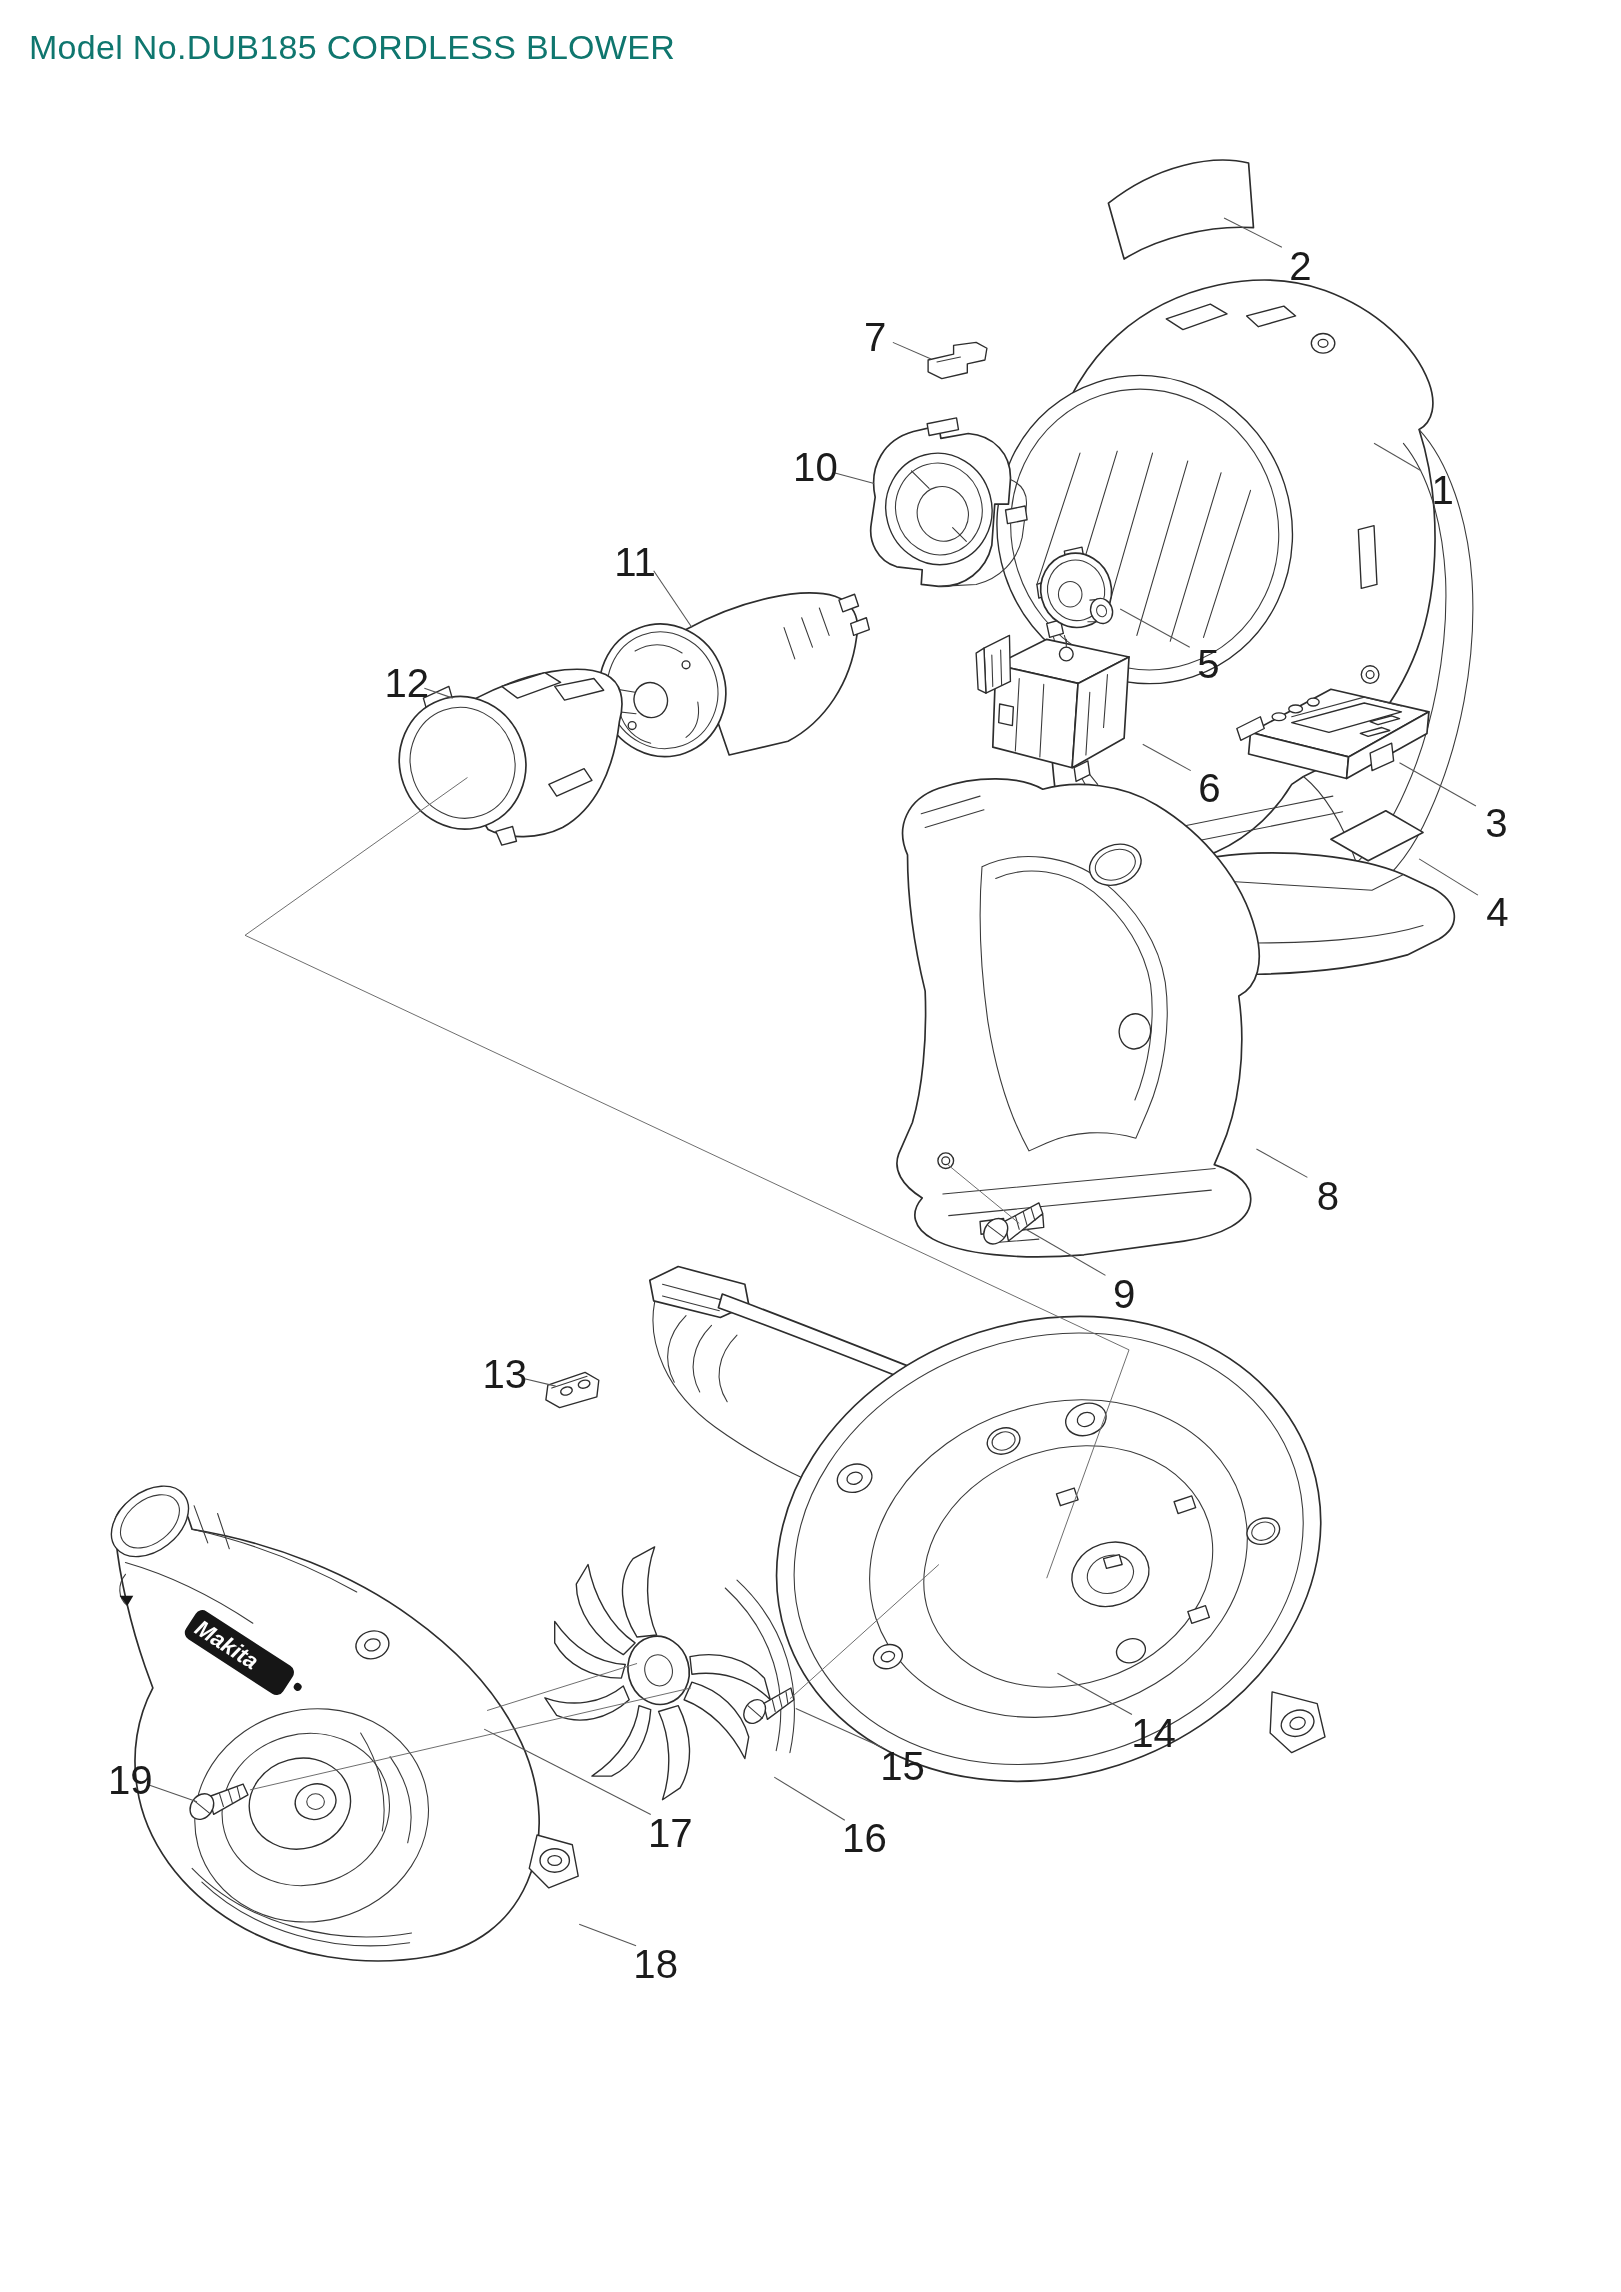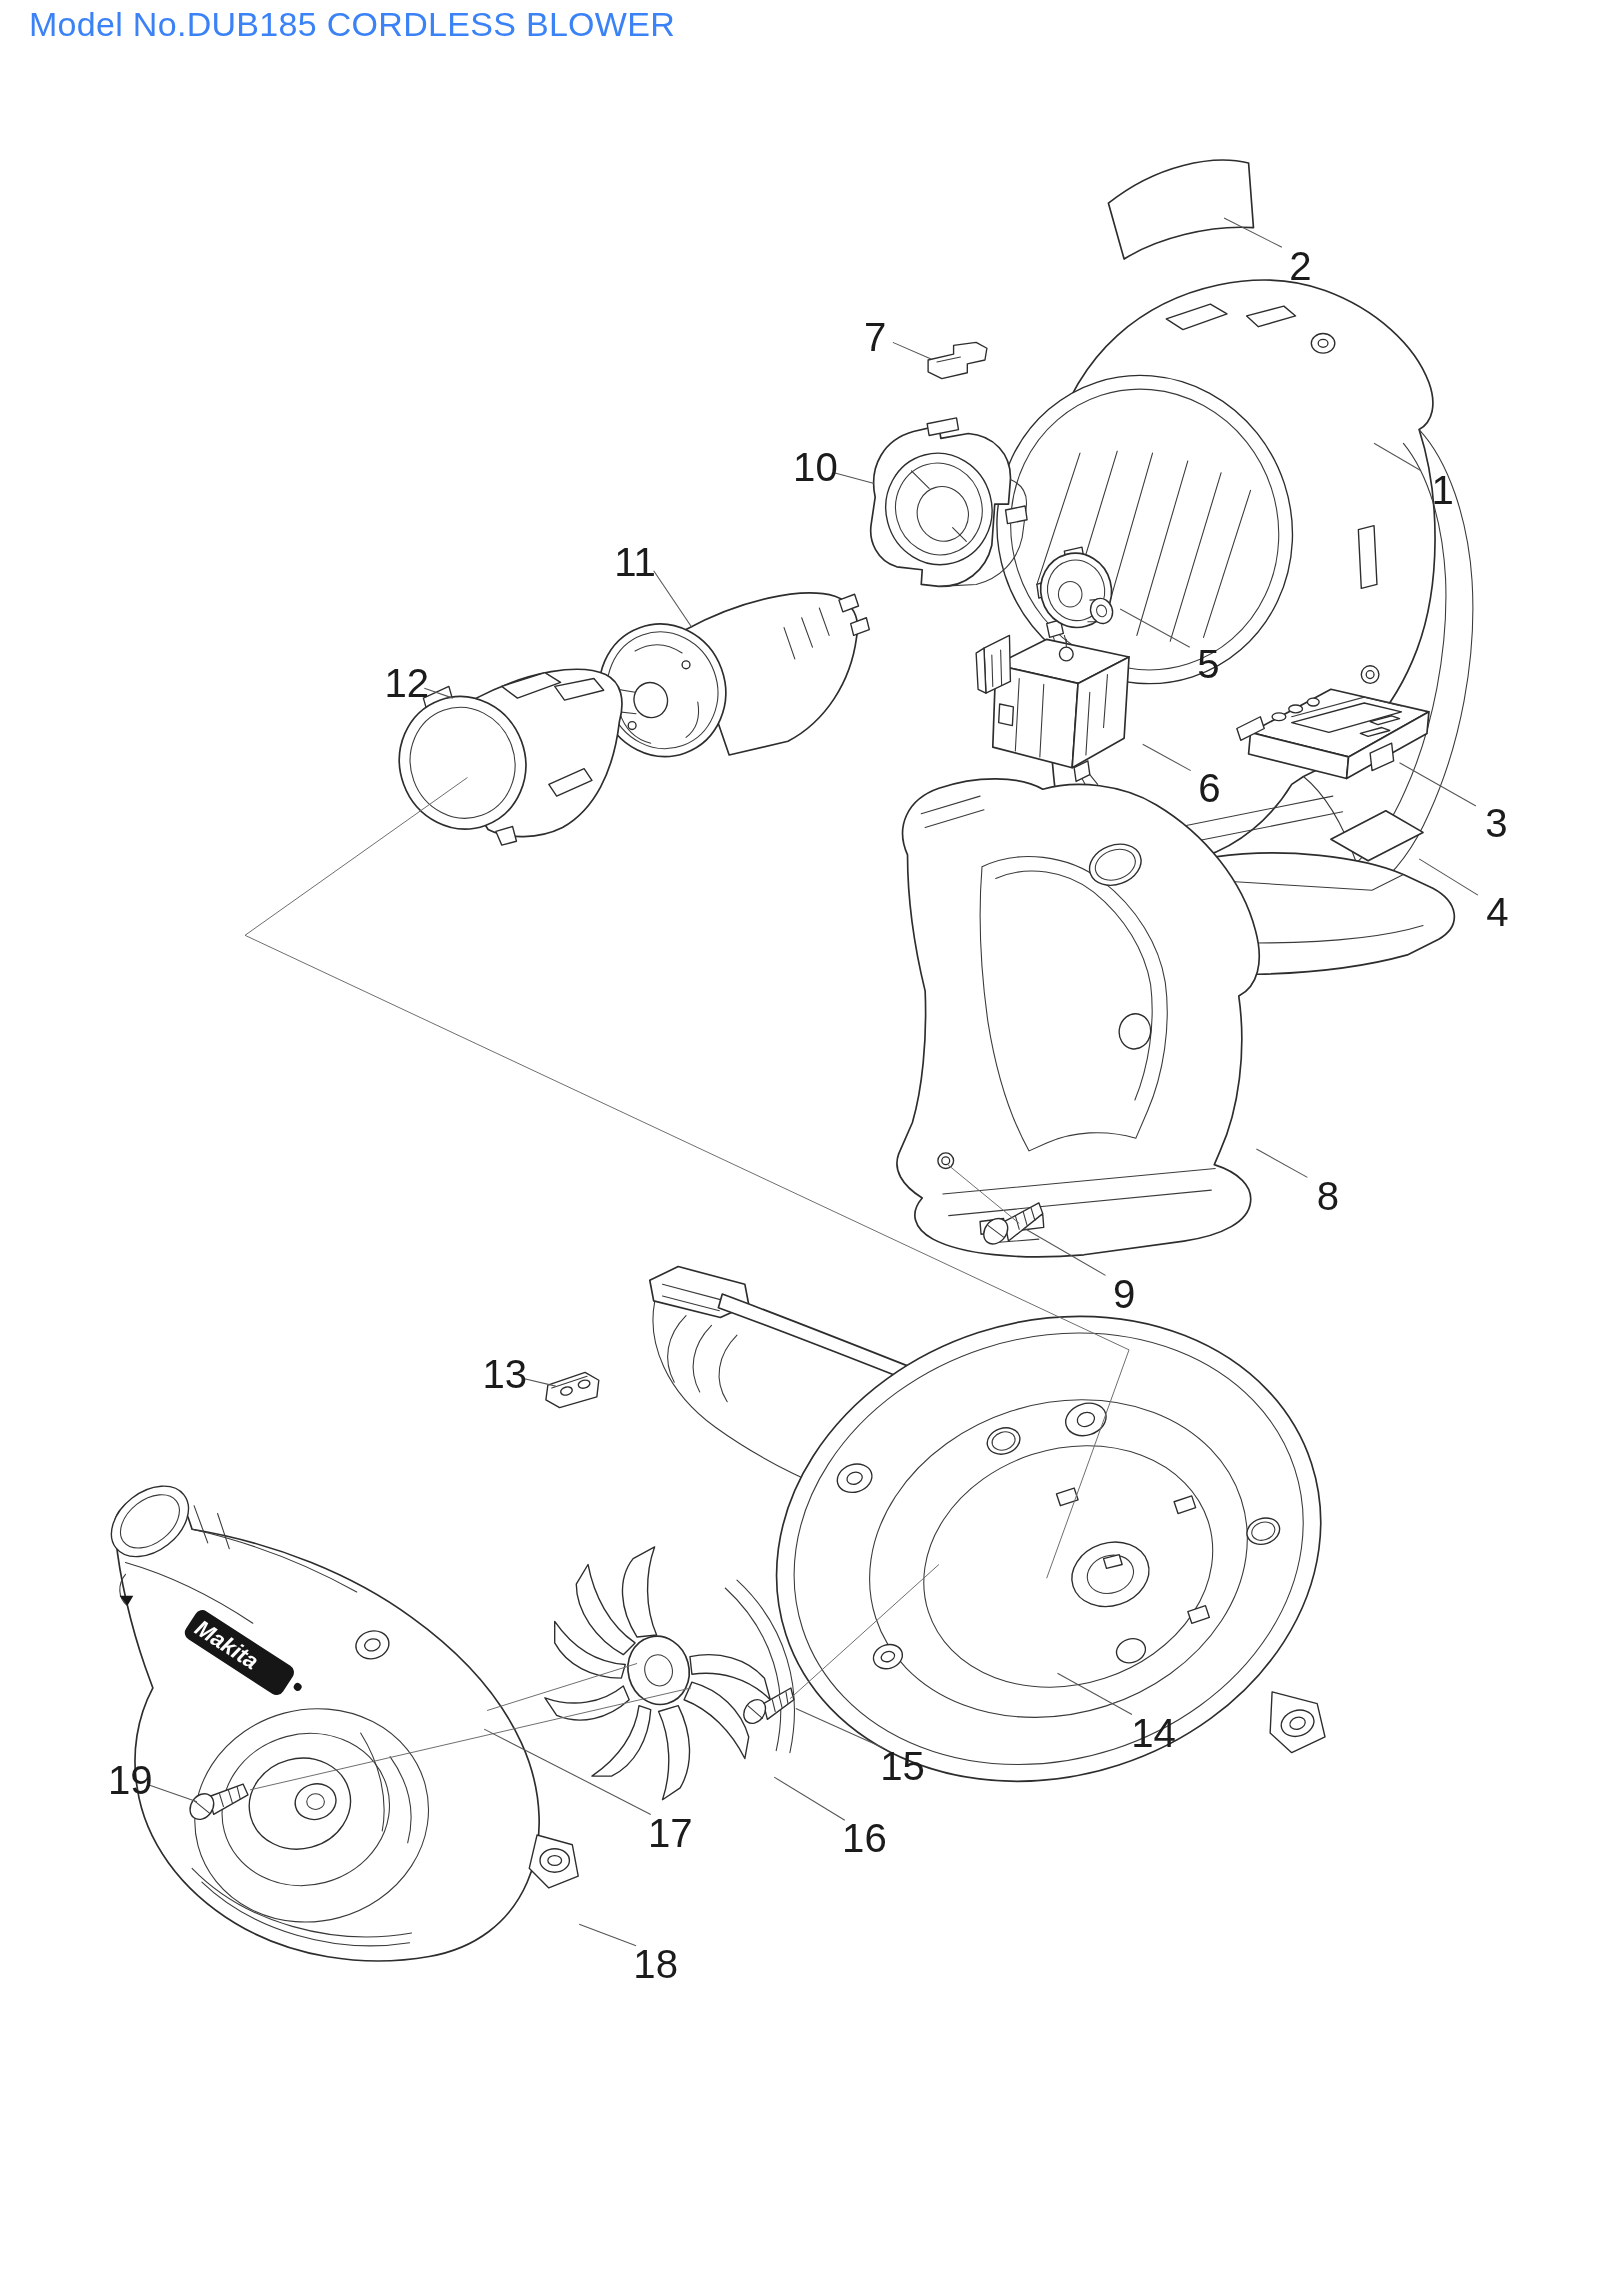--- a/index.html
+++ b/index.html
@@ -1,18 +1,18 @@
 <!DOCTYPE html>
 <html><head>
 <meta charset="utf-8">
 <style>
   html,body{margin:0;padding:0;background:#ffffff;}
   body{width:1621px;height:2293px;overflow:hidden;position:relative;
        font-family:"Liberation Sans",sans-serif;}
-  .page-title{position:absolute;left:29px;top:5px;font-size:34px;color:#3b82f6;
+  .page-title{position:absolute;left:29px;top:28px;font-size:34px;color:#0f766e;
        letter-spacing:0.3px;white-space:nowrap;}
   svg{position:absolute;left:0;top:0;}
   .p{fill:#ffffff;stroke:#2d2d2d;stroke-width:1.7;stroke-linejoin:round;stroke-linecap:round;}
   .p2{fill:#ffffff;stroke:#2d2d2d;stroke-width:1.4;stroke-linejoin:round;stroke-linecap:round;}
   .d{fill:none;stroke:#3a3a3a;stroke-width:1.1;stroke-linecap:round;}
   .hole{fill:#ffffff;stroke:#2d2d2d;stroke-width:1.3;}
   .dark{fill:#161616;stroke:none;}
   .construction{fill:none;stroke:#6a6a6a;stroke-width:1;}
   .leader{fill:none;stroke:#555555;stroke-width:1.1;}
   .callout-number{font-family:"Liberation Sans",sans-serif;font-size:41px;fill:#1b1b1b;

